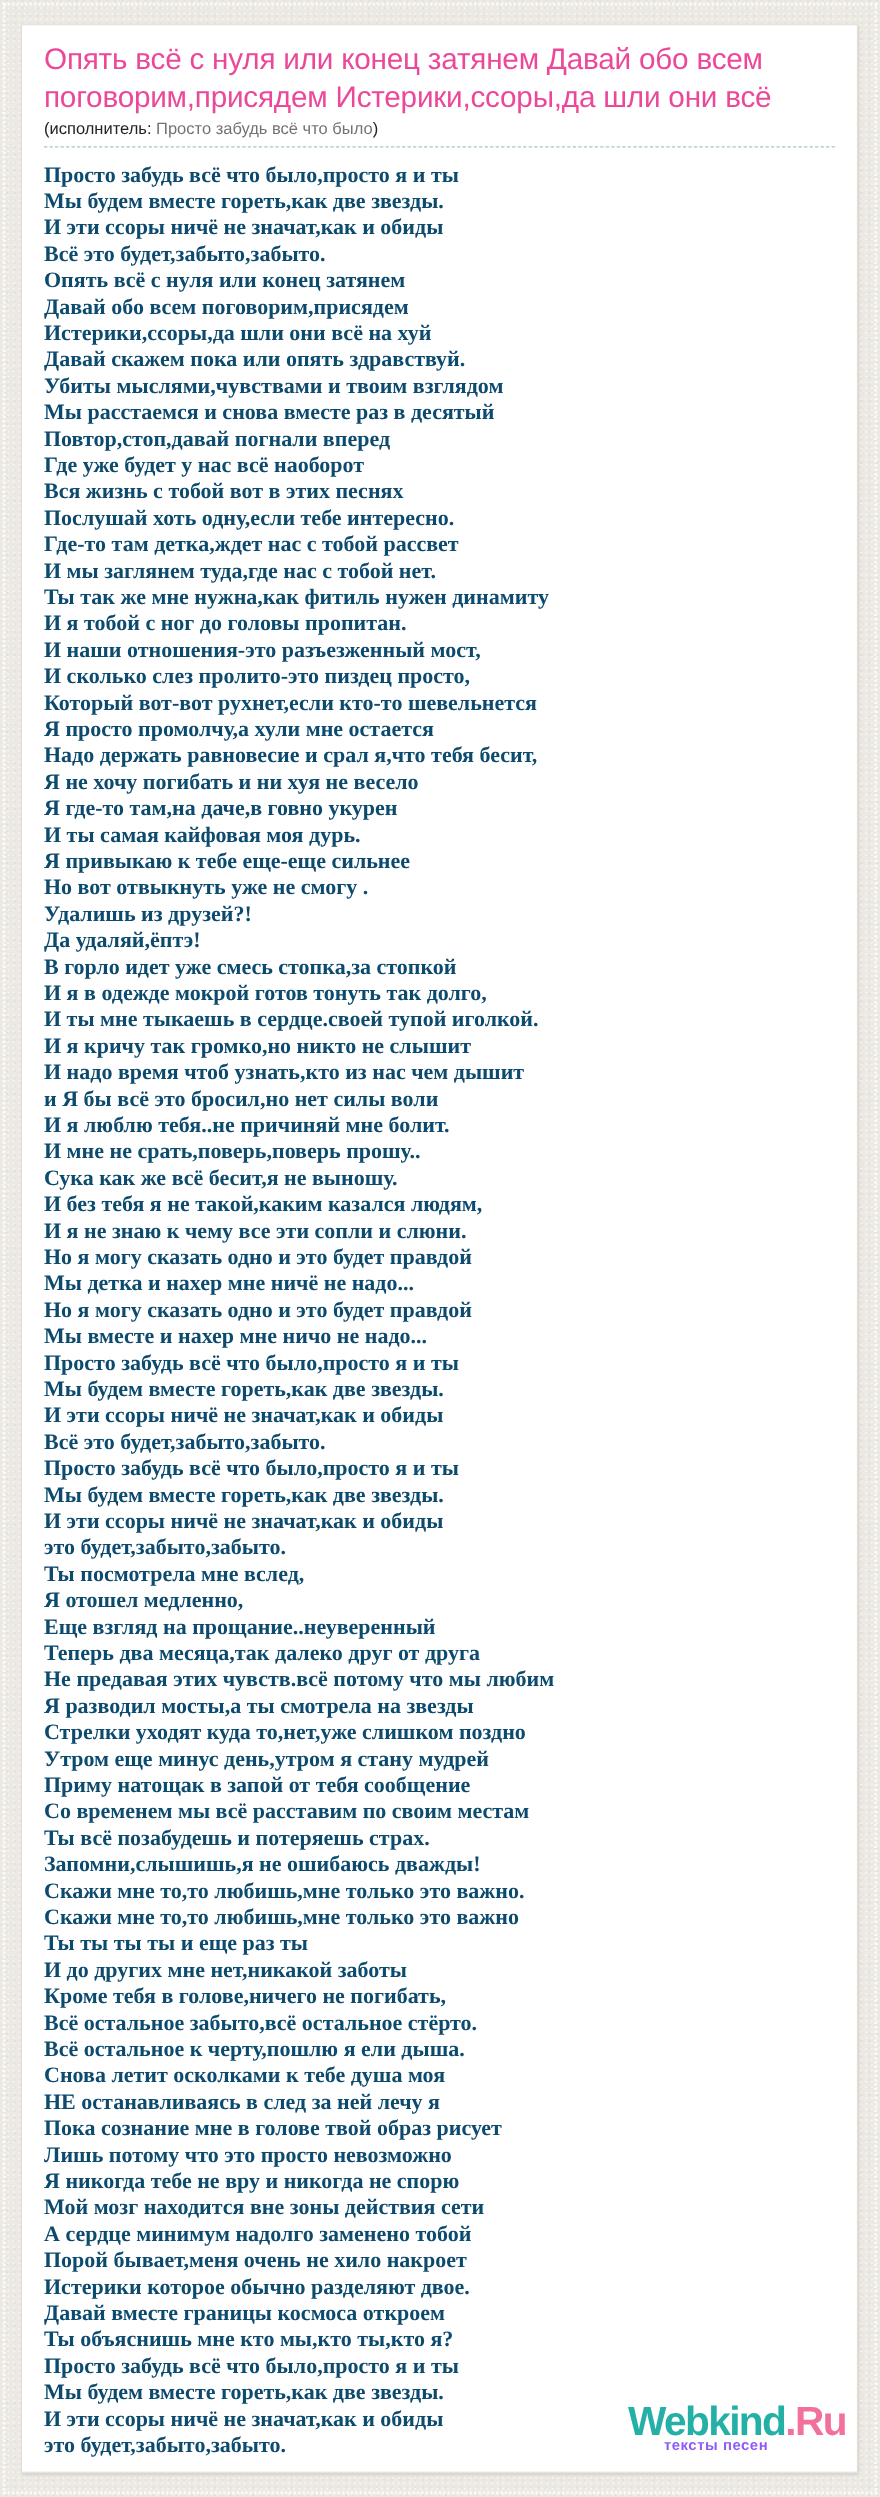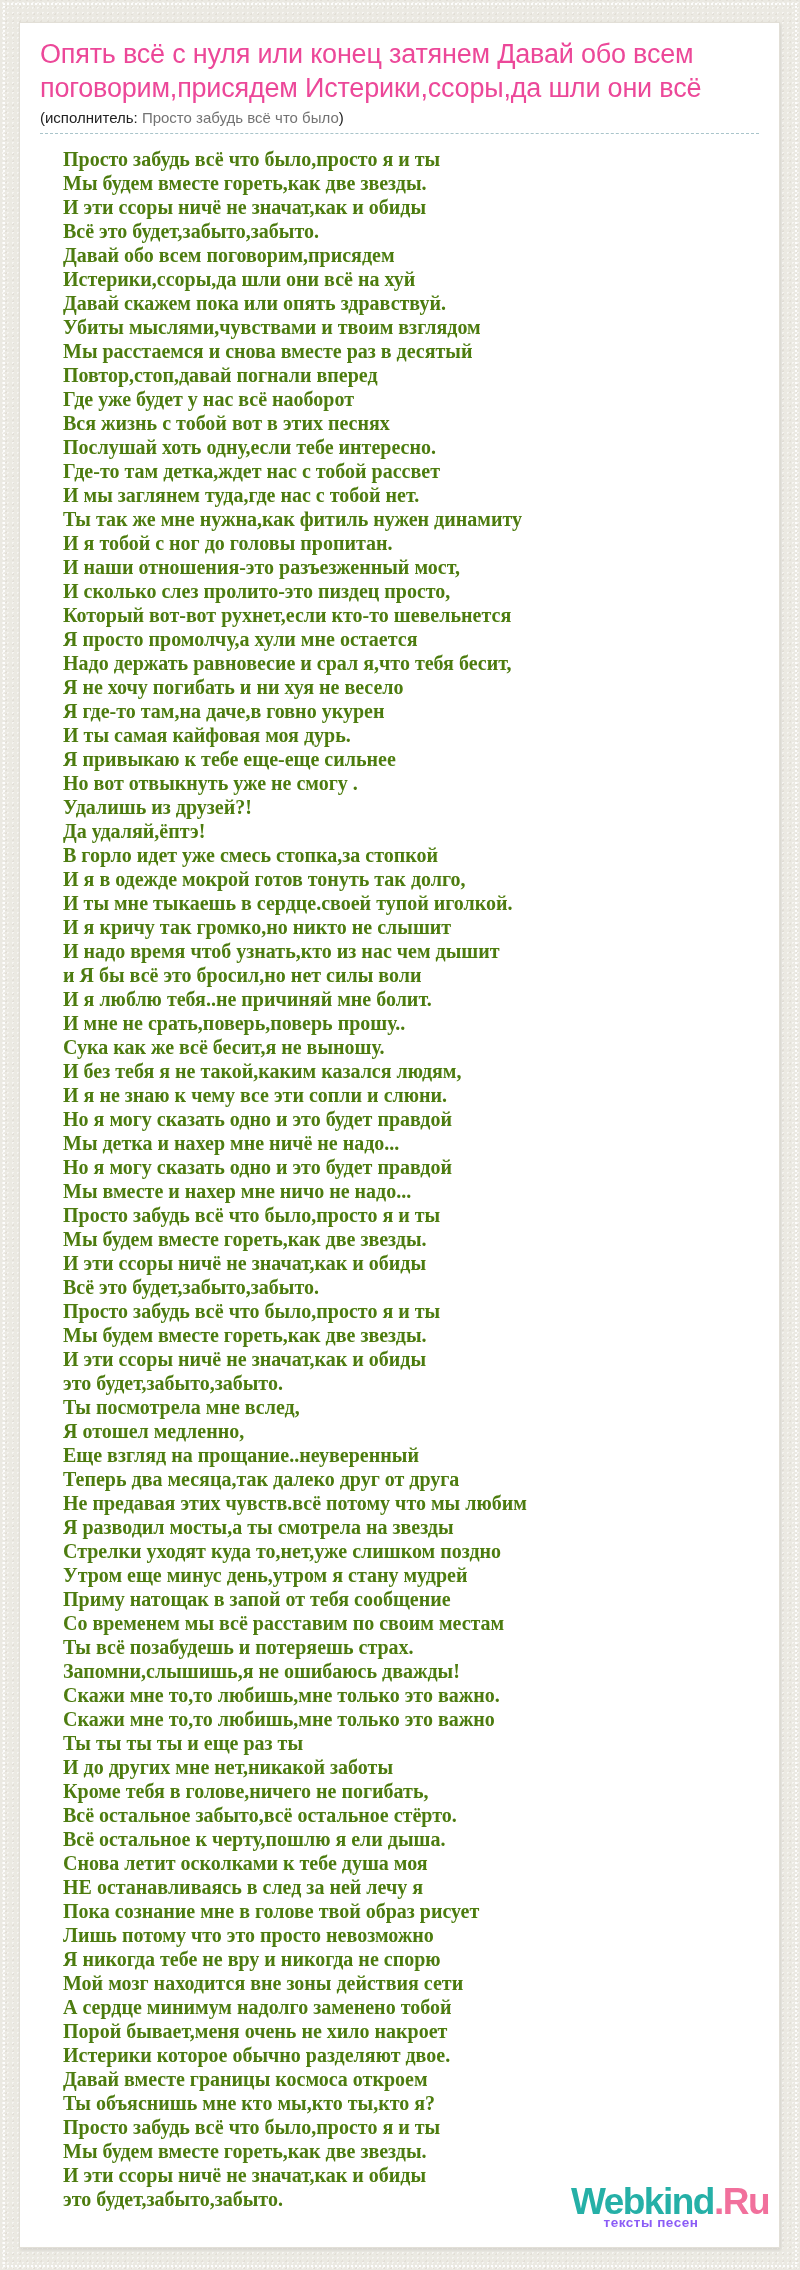--- a/index.html
+++ b/index.html
@@ -55,22 +55,21 @@
     color: #737373;
     text-decoration: none;
     cursor: pointer;
   }
   .lyrics {
     margin-top: 13px;
     font-family: "Liberation Serif", serif;
     font-weight: bold;
     font-size: 20px;
     line-height: 24px;
-    color: #4d7c0f;
-    margin-left: 23px;
+    color: #0c4a6e;
   }
   .lyrics .line {
     white-space: nowrap;
   }
   .logo {
     position: absolute;
     right: 10px;
     bottom: 18px;
     text-align: center;
     cursor: pointer;
@@ -108,20 +107,21 @@
   <div class="lyrics">
 
       <div class="line">Просто забудь всё что было,просто я и ты</div>
 
       <div class="line">Мы будем вместе гореть,как две звезды.</div>
 
       <div class="line">И эти ссоры ничё не значат,как и обиды</div>
 
       <div class="line">Всё это будет,забыто,забыто.</div>
 
+      <div class="line">Опять всё с нуля или конец затянем</div>
 
       <div class="line">Давай обо всем поговорим,присядем</div>
 
       <div class="line">Истерики,ссоры,да шли они всё на хуй</div>
 
       <div class="line">Давай скажем пока или опять здравствуй.</div>
 
       <div class="line">Убиты мыслями,чувствами и твоим взглядом</div>
 
       <div class="line">Мы расстаемся и снова вместе раз в десятый</div>

